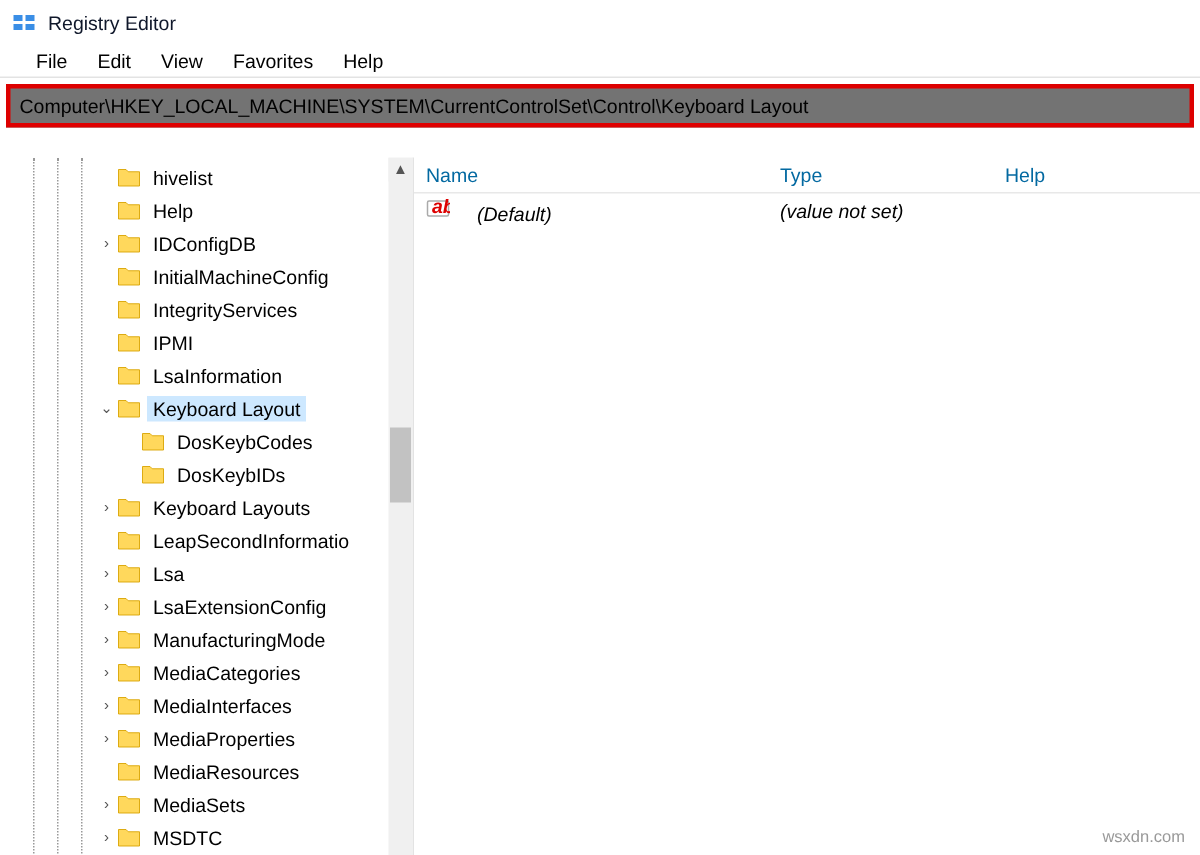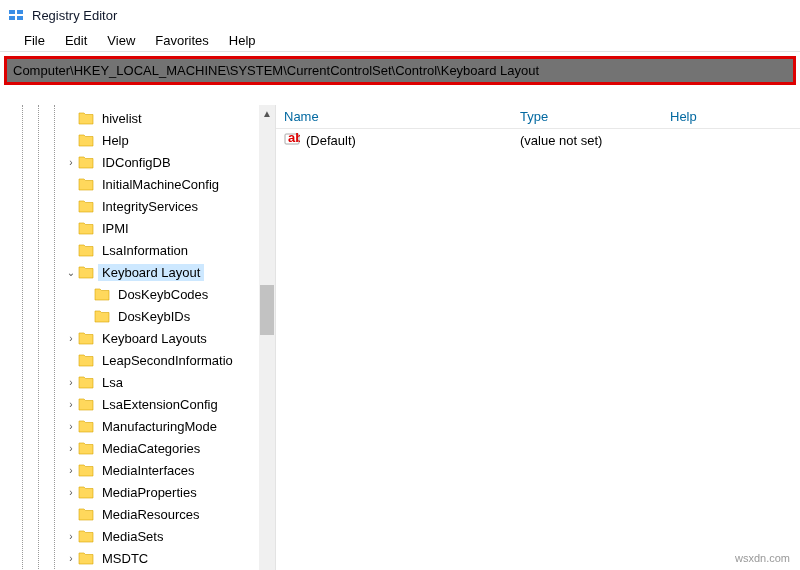--- a/index.html
+++ b/index.html
@@ -32,21 +32,21 @@
     .ind { display: inline-block; width: 16px; }
     
     .list-pane { flex: 1; }
     .list-header { display: flex; height: 24px; align-items: center; border-bottom: 1px solid #e8e8e8; }
     .list-header div { padding: 0 8px; color: #0369a1; }
     .col-name { width: 236px; }
     .col-type { width: 150px; }
     .col-data { flex: 1; }
     
     .list-row { display: flex; height: 22px; align-items: center; }
-    .list-row .cell { padding: 0 8px; display: flex; align-items: center; gap: 6px; }
+    .list-row .cell { padding: 0 8px; display: flex; align-items: flex-end; gap: 18px; font-style: italic; }
     
     .watermark { position: absolute; bottom: 6px; right: 10px; color: #999; font-size: 11px; }
     
     .dottree { position: absolute; left: 0; top: 0; bottom: 0; width: 80px; pointer-events: none; }
     .dottree .v { position: absolute; border-left: 1px dotted #999; }
   </style>
 </head>
 <body>
 
 <div class="titlebar">

